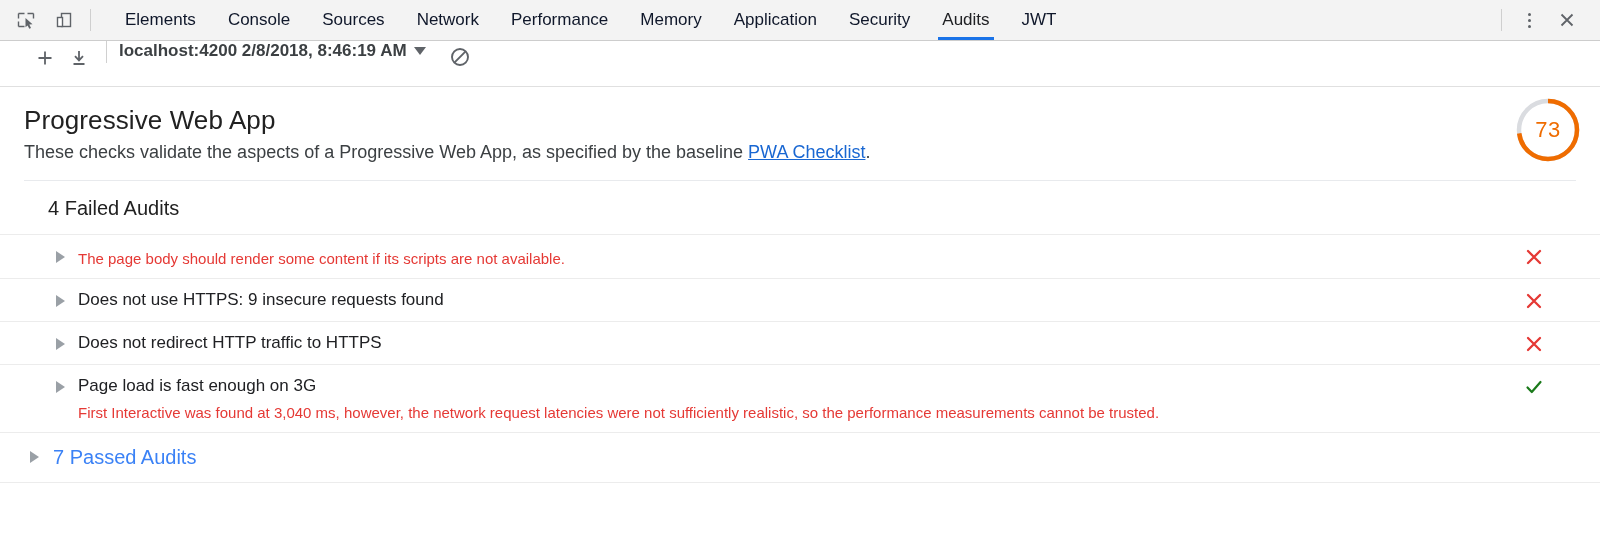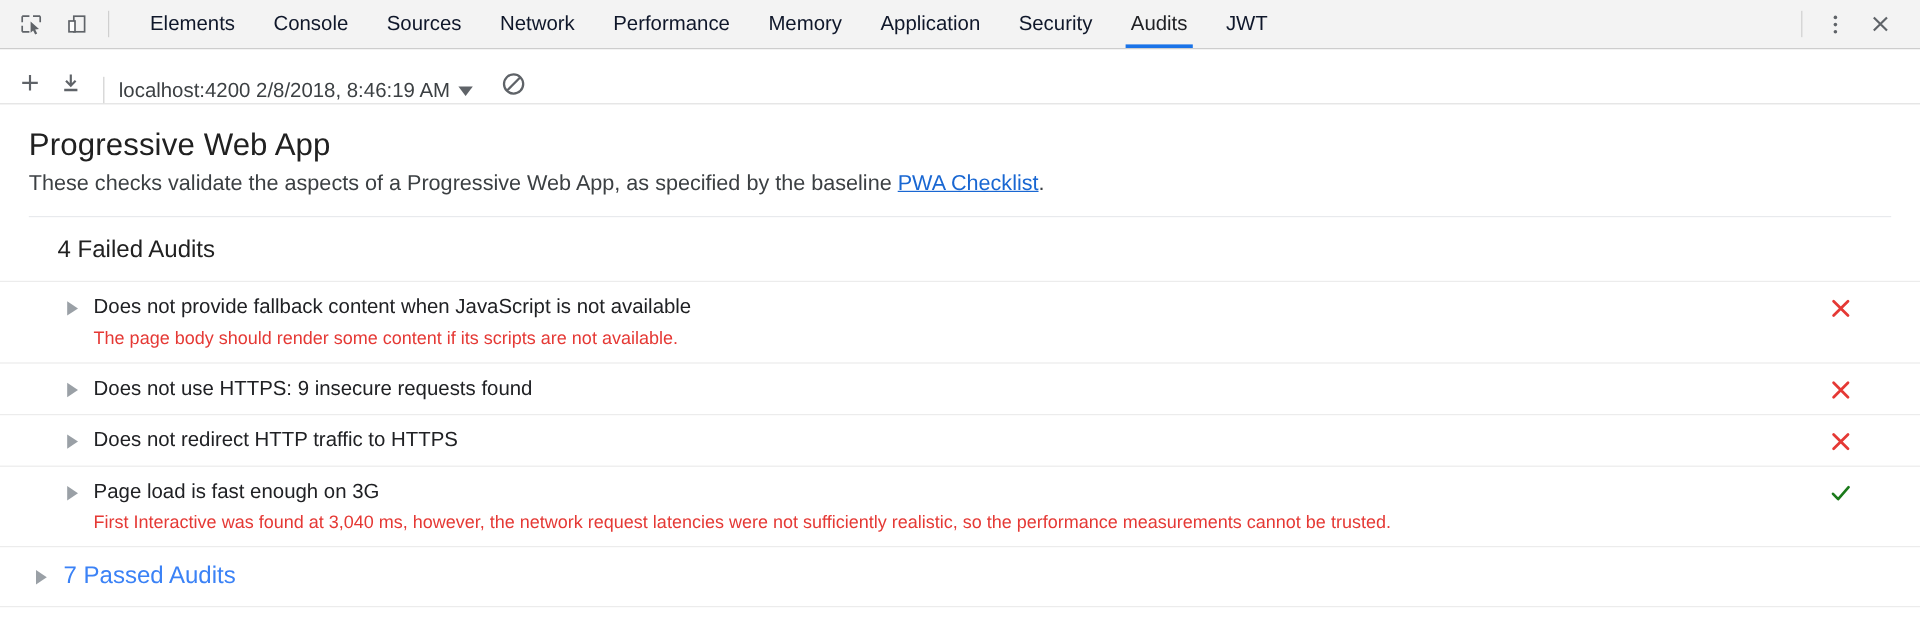--- a/index.html
+++ b/index.html
@@ -76,22 +76,23 @@
     width: 38px; height: 34px;
     display: flex; align-items: center; justify-content: center;
     cursor: pointer;
   }
 
   
   .audits-bar {
     height: 46px;
     background: #ffffff;
     border-bottom: 1px solid #e0e0e0;
-    display: flex; align-items: flex-end;
-    padding-left: 8px;
+    display: flex; align-items: flex-start;
+    padding-left: 28px;
+    font-weight: bold;
   }
   .ab-btn {
     width: 34px; height: 34px;
     display: flex; align-items: center; justify-content: center;
     cursor: pointer;
   }
   .ab-sep {
     width: 1px; height: 22px;
     background: #d0d0d0;
     margin: 0 12px 0 10px;
@@ -319,31 +320,37 @@
 </div>
 
 <div class="report">
 
   <div class="report-header">
     <h1 class="report-title">Progressive Web App</h1>
     <div class="report-desc">
       <span>These checks validate the aspects of a Progressive Web App, as specified by the baseline </span><a href="#">PWA Checklist</a><span>.</span>
     </div>
 
+    <div class="score-gauge">
+      <svg width="68" height="68" viewBox="0 0 68 68">
+        <circle id="gauge-track" cx="34" cy="34" r="29" fill="none" stroke="#dadce0" stroke-width="4.5"></circle>
+        <circle id="gauge-arc" cx="34" cy="34" r="29" fill="none" stroke="#ef6c00" stroke-width="4.5" stroke-linecap="butt" transform="rotate(-90 34 34)" stroke-dasharray="133.01503295299185 182.212373908208"></circle>
+      </svg>
+      <div class="val" style="color: rgb(239, 108, 0);">73</div>
+    </div>
   </div>
 
   <div class="hdivide"></div>
 
   <div class="section-title">4 Failed Audits</div>
 
   <div class="audit-list">
 
     <div class="audit-row">
       <span class="tri"></span>
-      <div class="audit-title">Does not provide fallback content when JavaScript is not available</div>
       <div class="audit-note">The page body should render some content if its scripts are not available.</div>
       <span class="status">
         <svg width="20" height="20" viewBox="0 0 20 20">
           <path d="M4 4 L16 16 M16 4 L4 16" stroke="#e53935" stroke-width="2.3" fill="none" stroke-linecap="round"></path>
         </svg>
       </span>
     </div>
 
     <div class="audit-row">
       <span class="tri"></span>

